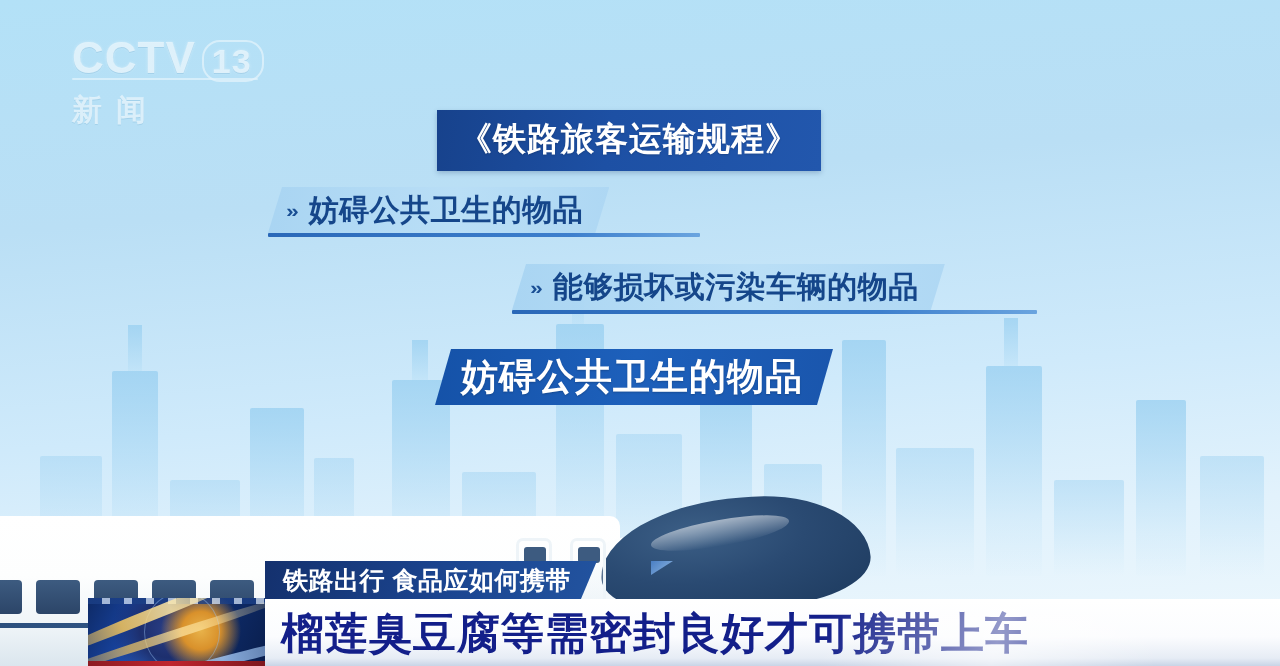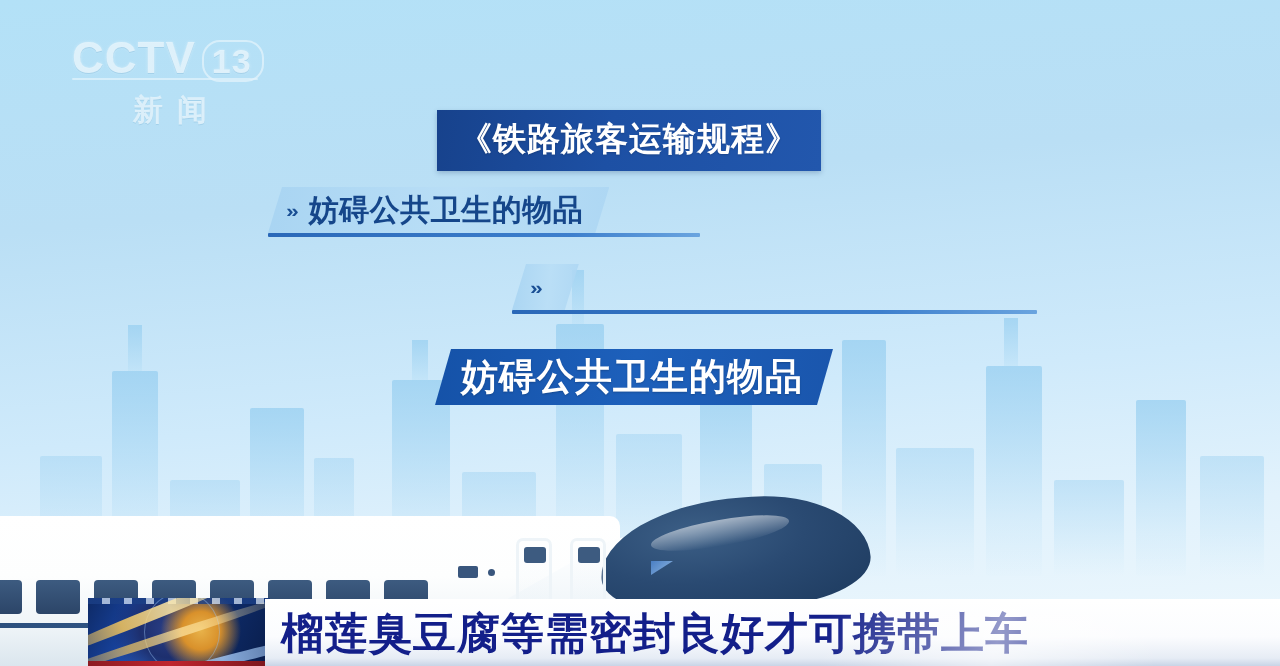--- a/index.html
+++ b/index.html
@@ -97,21 +97,21 @@
     line-height:1;
   }
   .logo .lg-13{
     display:inline-block; margin-left:6px;
     padding:2px 10px 2px 8px;
     border:2px solid rgba(255,255,255,.75);
     border-radius:18px;
     font-size:34px;
   }
   .logo .lg-sub{
-    margin-top:10px; text-align:center;
+    margin-top:10px; 
     font-size:30px; font-weight:700; letter-spacing:14px;
     color:rgba(255,255,255,.88);
     text-shadow:0 1px 0 rgba(120,175,210,.5);
   }
   .logo .lg-rule{
     margin-top:-4px; height:2px; width:186px;
     background:rgba(255,255,255,.70);
     border-radius:2px;
   }
 
@@ -310,36 +310,40 @@
   </div>
 
   <div class="bullet" id="bullet1">
     <span class="chev">»</span>
     <span class="btxt">妨碍公共卫生的物品</span>
   </div>
   <div class="bullet-rule" id="rule1"></div>
 
   <div class="bullet" id="bullet2">
     <span class="chev">»</span>
+    <span class="btxt">能够损坏或污染车辆的物品</span>
   </div>
   <div class="bullet-rule" id="rule2"></div>
 
   <div class="accent-banner">
     <span>妨碍公共卫生的物品</span>
   </div>
 
   <div class="lt-globe">
     <div class="topbar"></div>
     <div class="meridian"></div>
     <div class="sweep s1"></div>
     <div class="sweep s2"></div>
     <div class="sweep s3"></div>
     <div class="botbar"></div>
   </div>
 
+  <div class="lt-kicker">
+    <span>铁路出行 食品应如何携带</span>
+  </div>
   <div class="lt-kicker-accent"></div>
 
   <div class="lt-main">
     <span>榴莲臭豆腐等需密封良好才可携带上车</span>
   </div>
   <div class="lt-main-sheen"></div>
 
 </div>
 
 </body></html>

